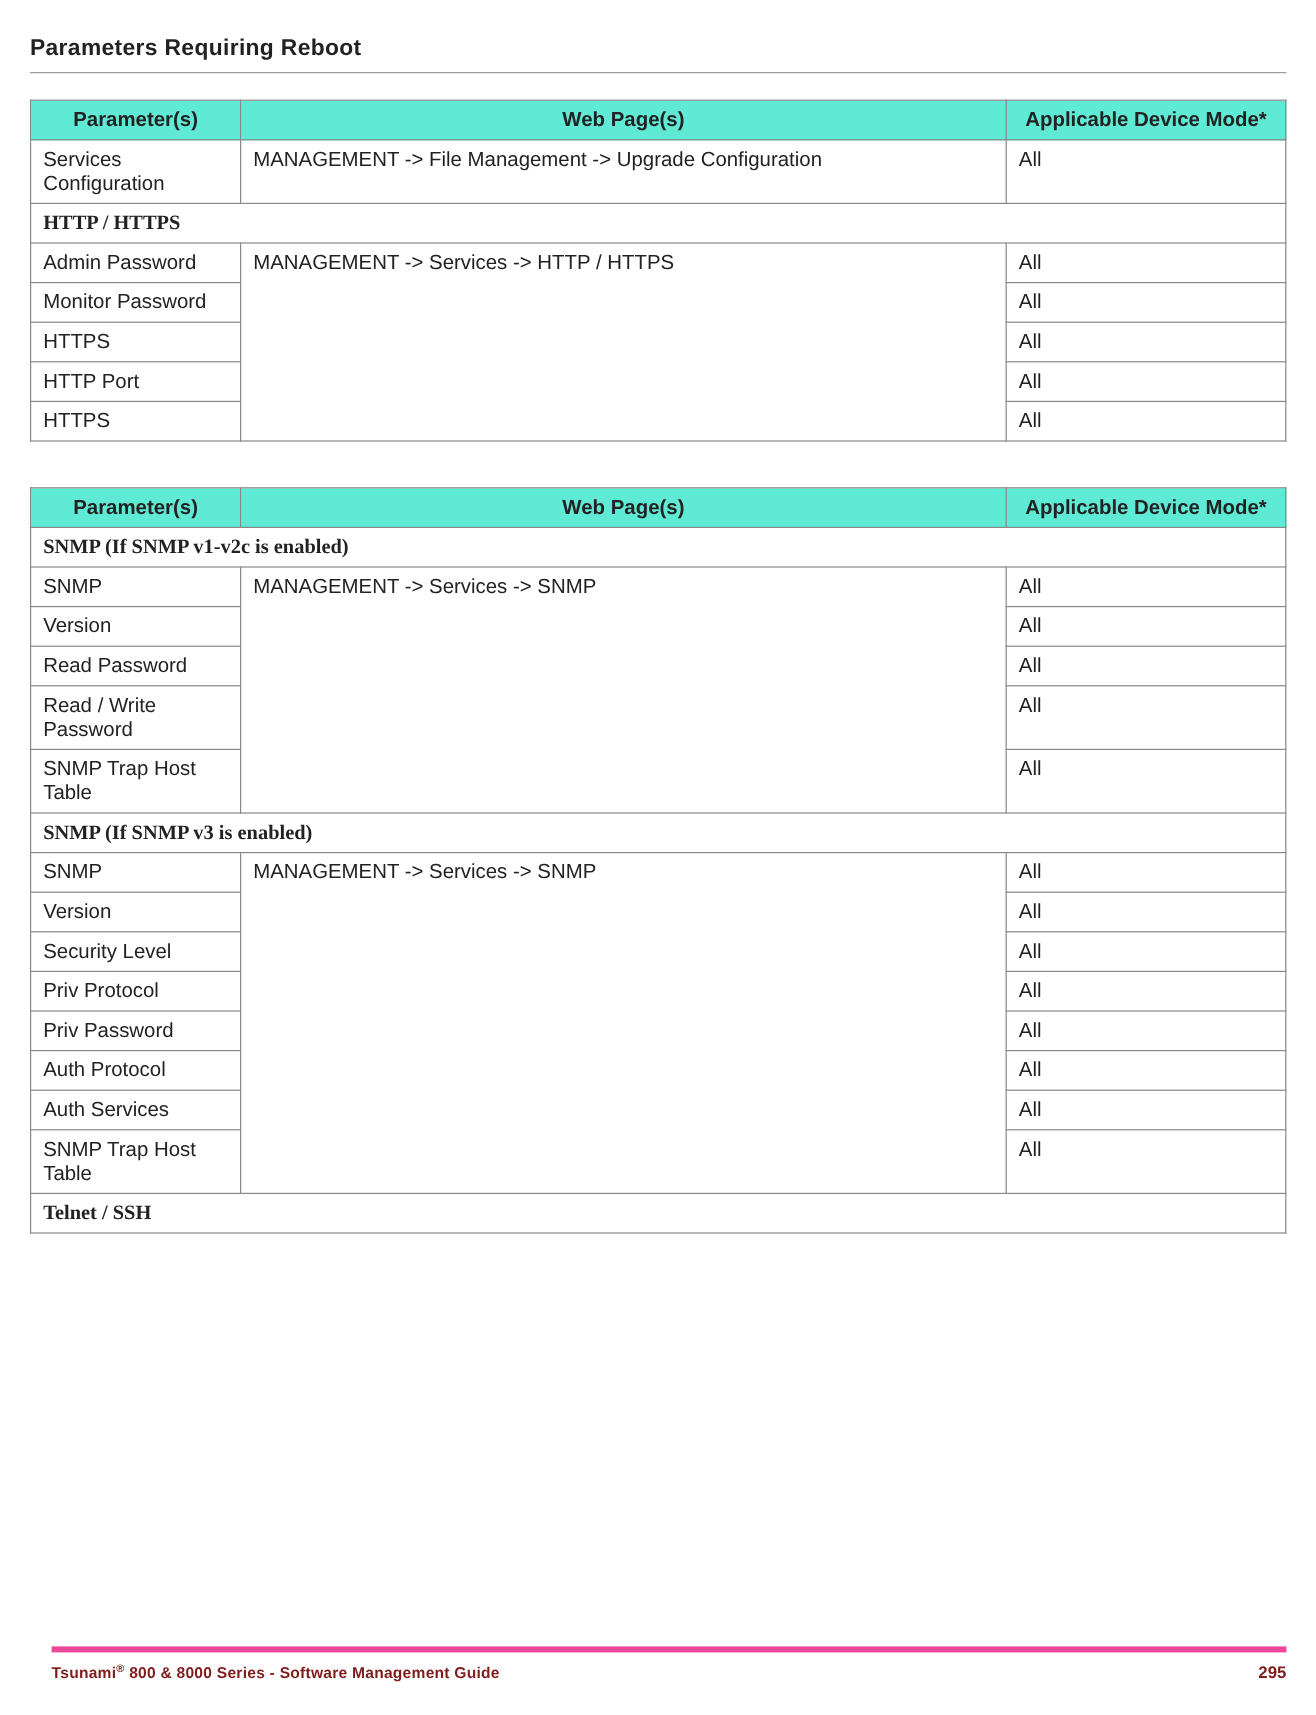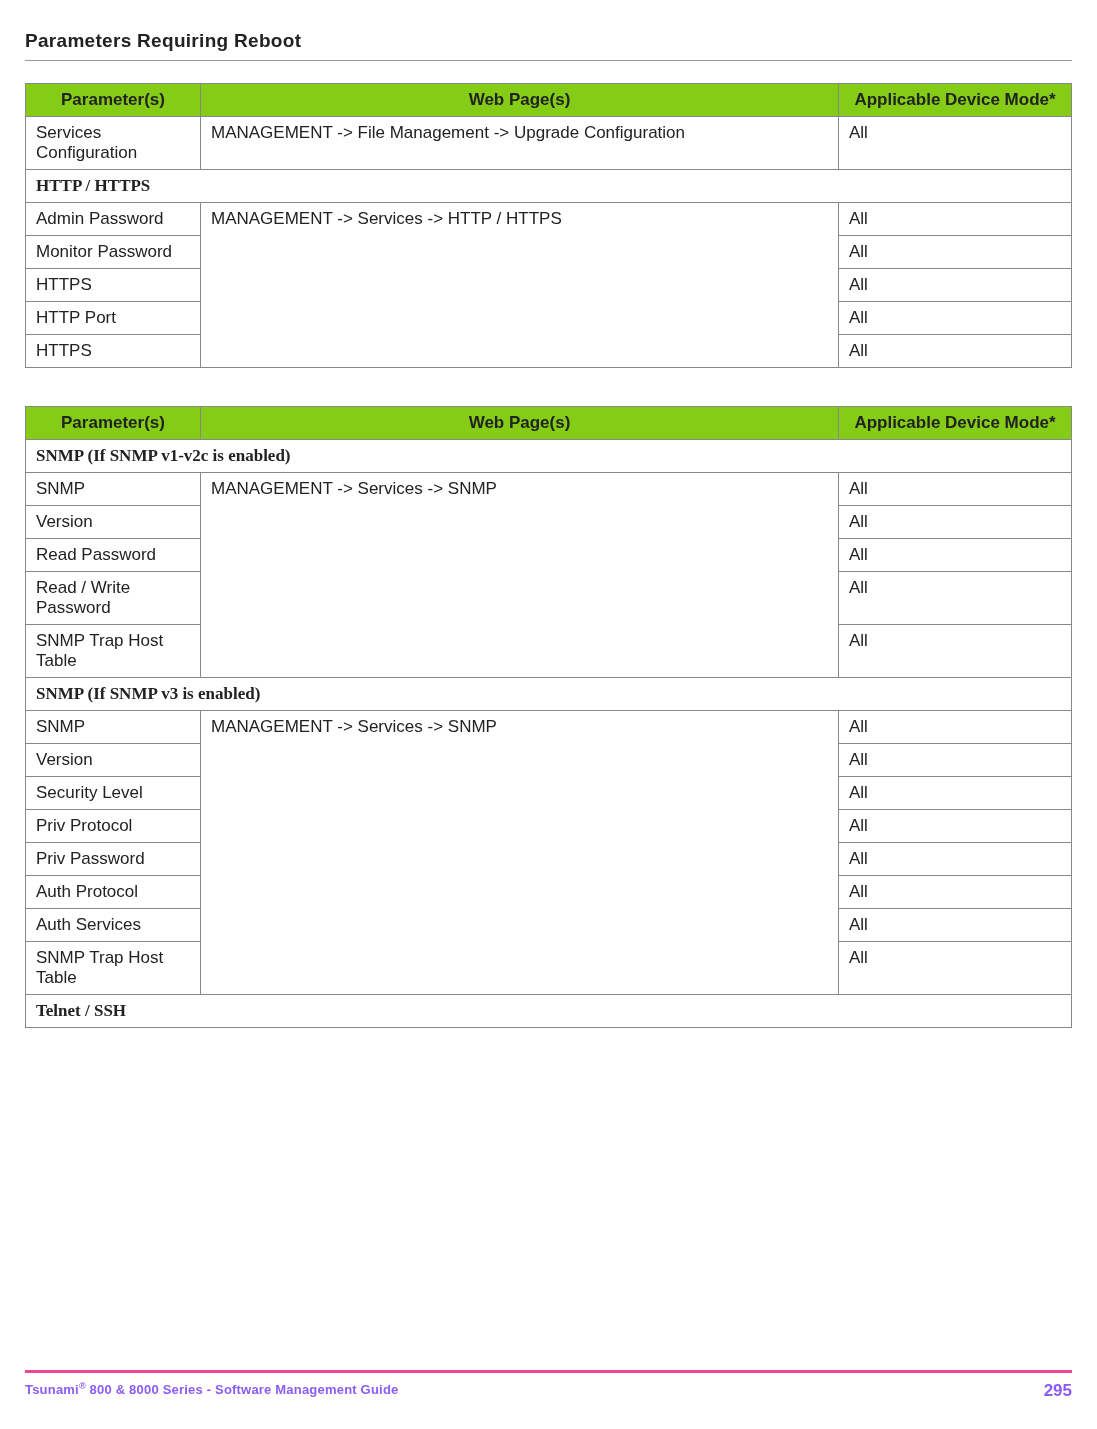--- a/index.html
+++ b/index.html
@@ -36,21 +36,21 @@
       color: #222;
       table-layout: fixed;
     }
     table.data th, table.data td {
       border: 1px solid #888;
       padding: 6px 10px;
       vertical-align: top;
       text-align: left;
     }
     table.data th {
-      background: #84cc16;
+      background: #5eead4;
       font-weight: bold;
       text-align: center;
       vertical-align: middle;
       font-family: "Segoe UI Semibold", Arial, sans-serif;
     }
     col.c1 { width: 175px; }
     col.c2 { width: auto; }
     col.c3 { width: 233px; }
     .section-row td {
       background: #fff;
@@ -60,36 +60,36 @@
     }
     .spacer {
       height: 38px;
     }
     .merged {
       vertical-align: middle;
     }
     .footer {
       position: absolute;
       bottom: 28px;
-      left: 25px;
+      left: 43px;
       right: 25px;
-      border-top: 3px solid #ec4899;
+      border-top: 5px solid #ec4899;
       padding-top: 8px;
       font-family: "Segoe UI Semibold", Arial, sans-serif;
       font-weight: bold;
-      color: #8b5cf6;
+      color: #7f1d1d;
     }
     .footer-left {
       float: left;
       font-size: 13px;
       letter-spacing: 0.2px;
     }
     .footer-right {
       float: right;
-      font-size: 17px;
+      font-size: 14px;
     }
     sup { font-size: 0.7em; }
   </style>
 </head>
 <body>
 
 <div class="page-header">Parameters Requiring Reboot</div>
 <hr class="hr-line">
 
 <table class="data">

